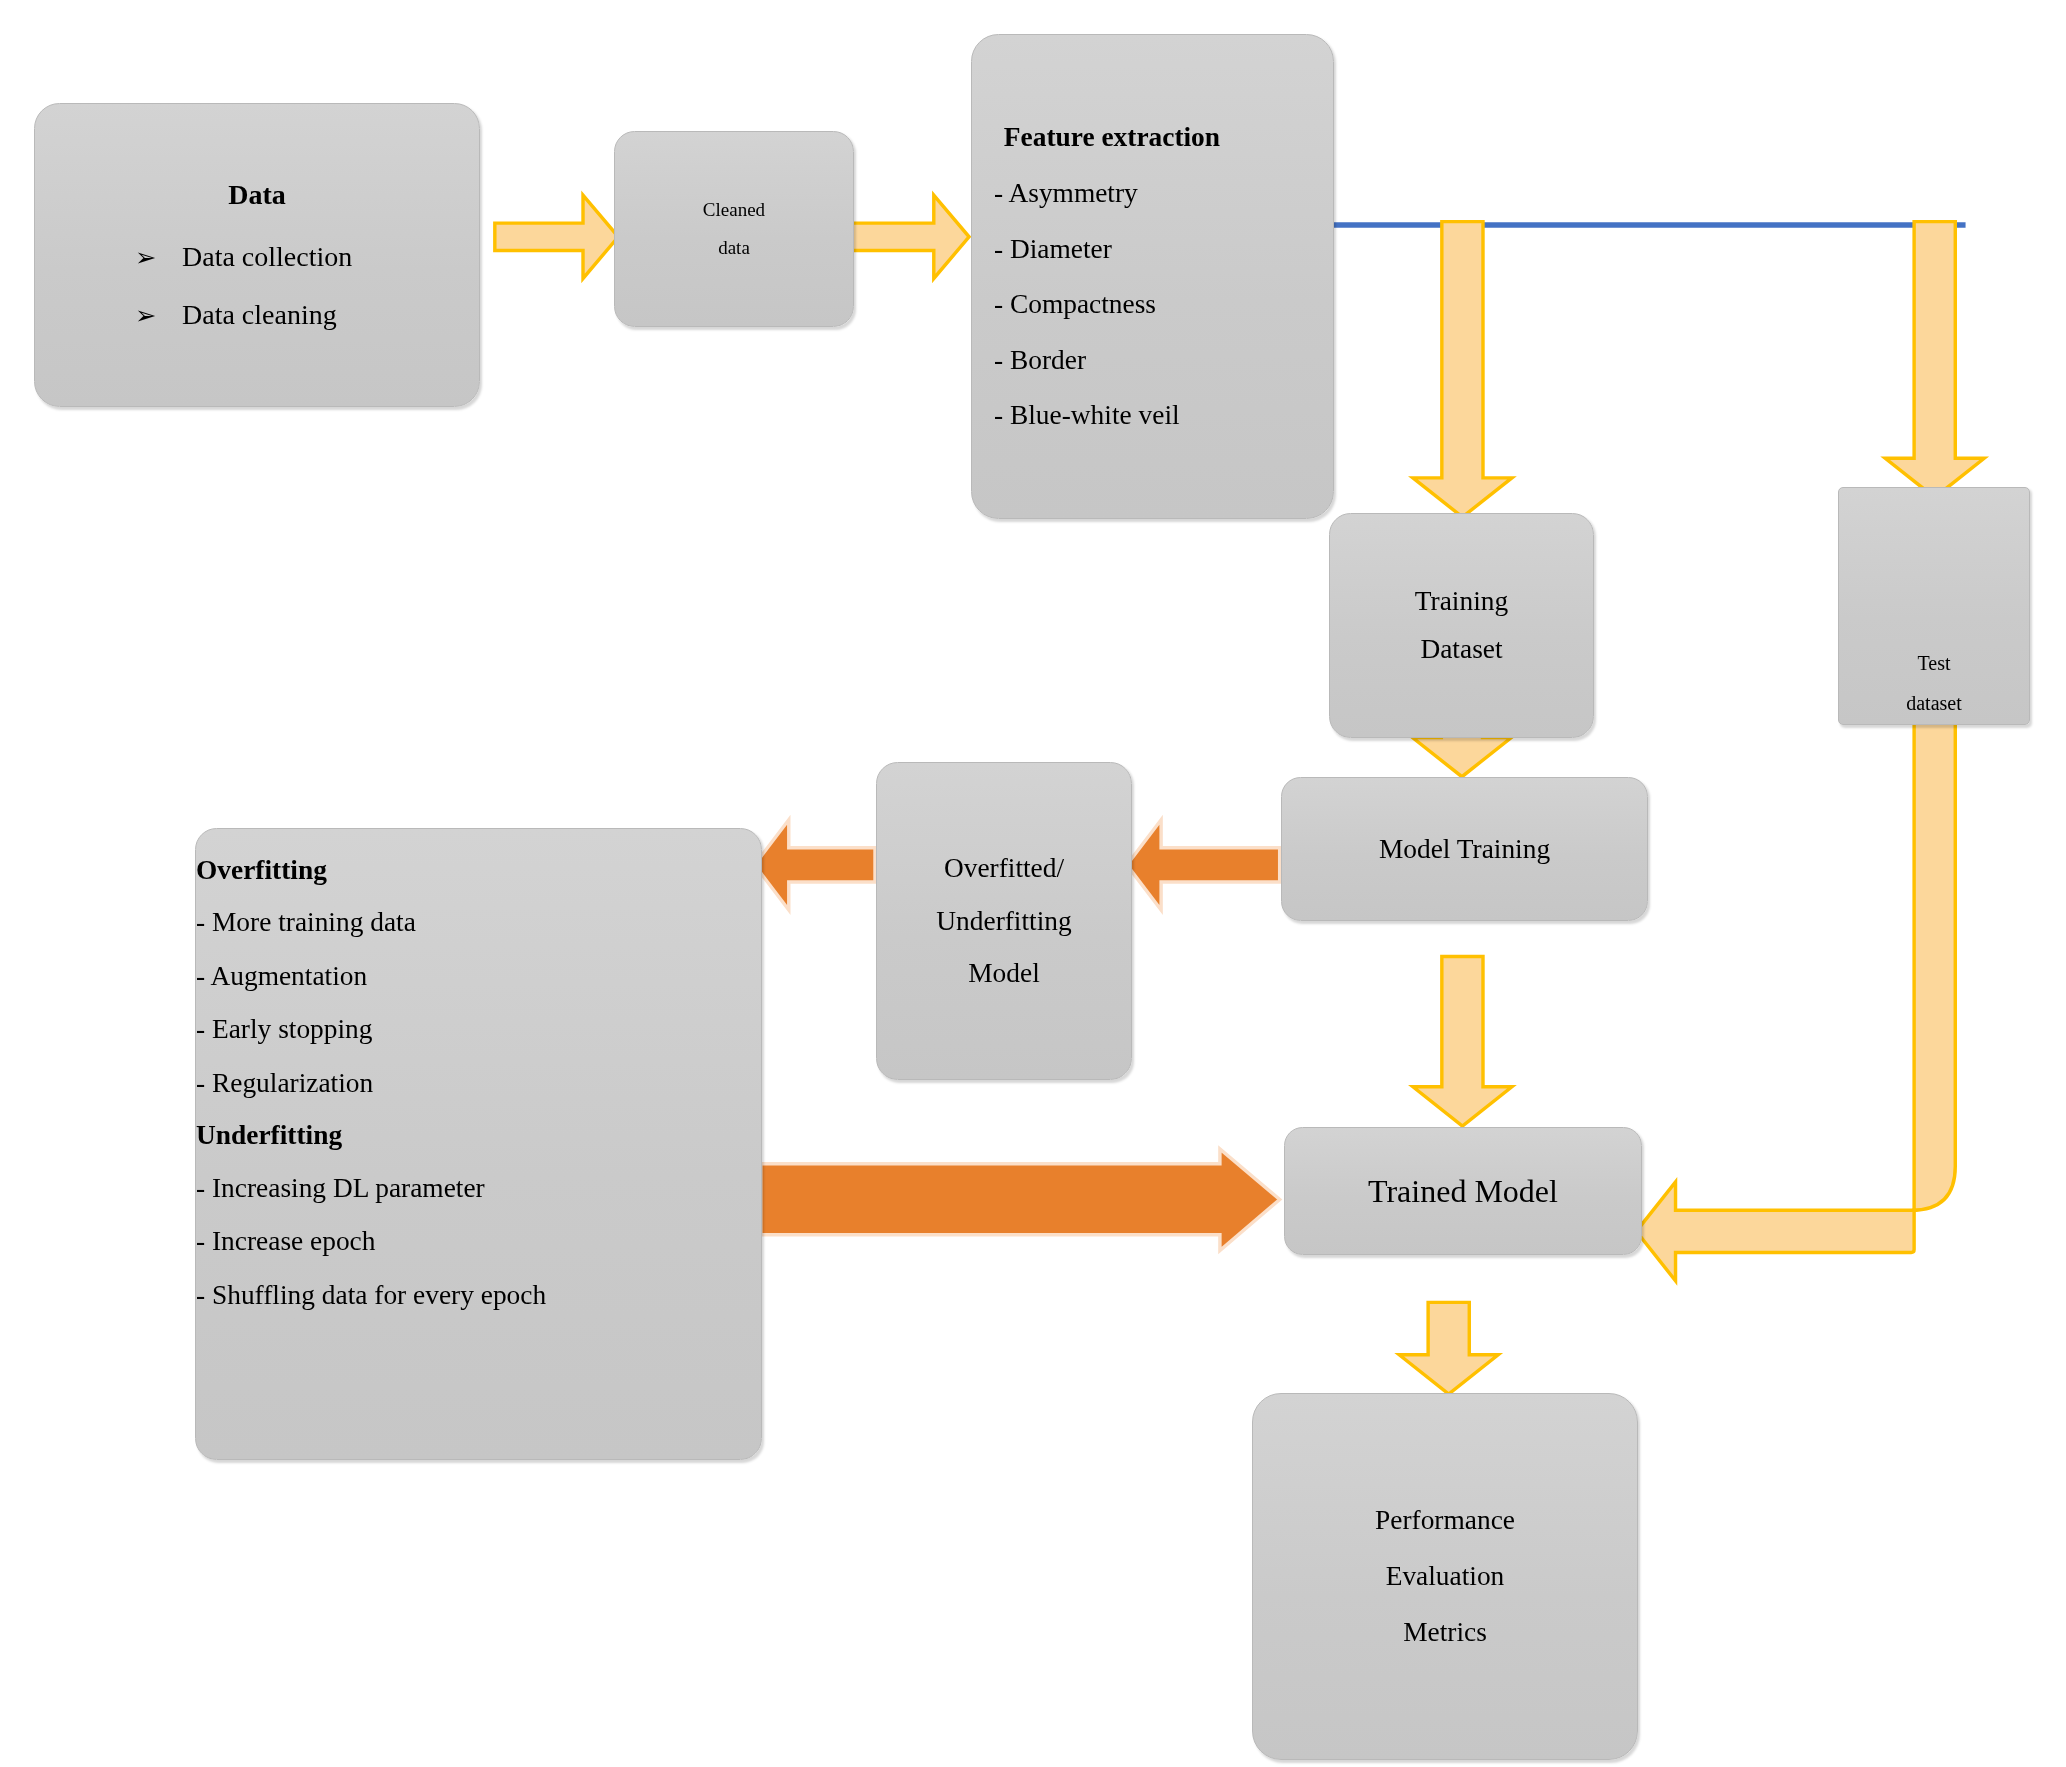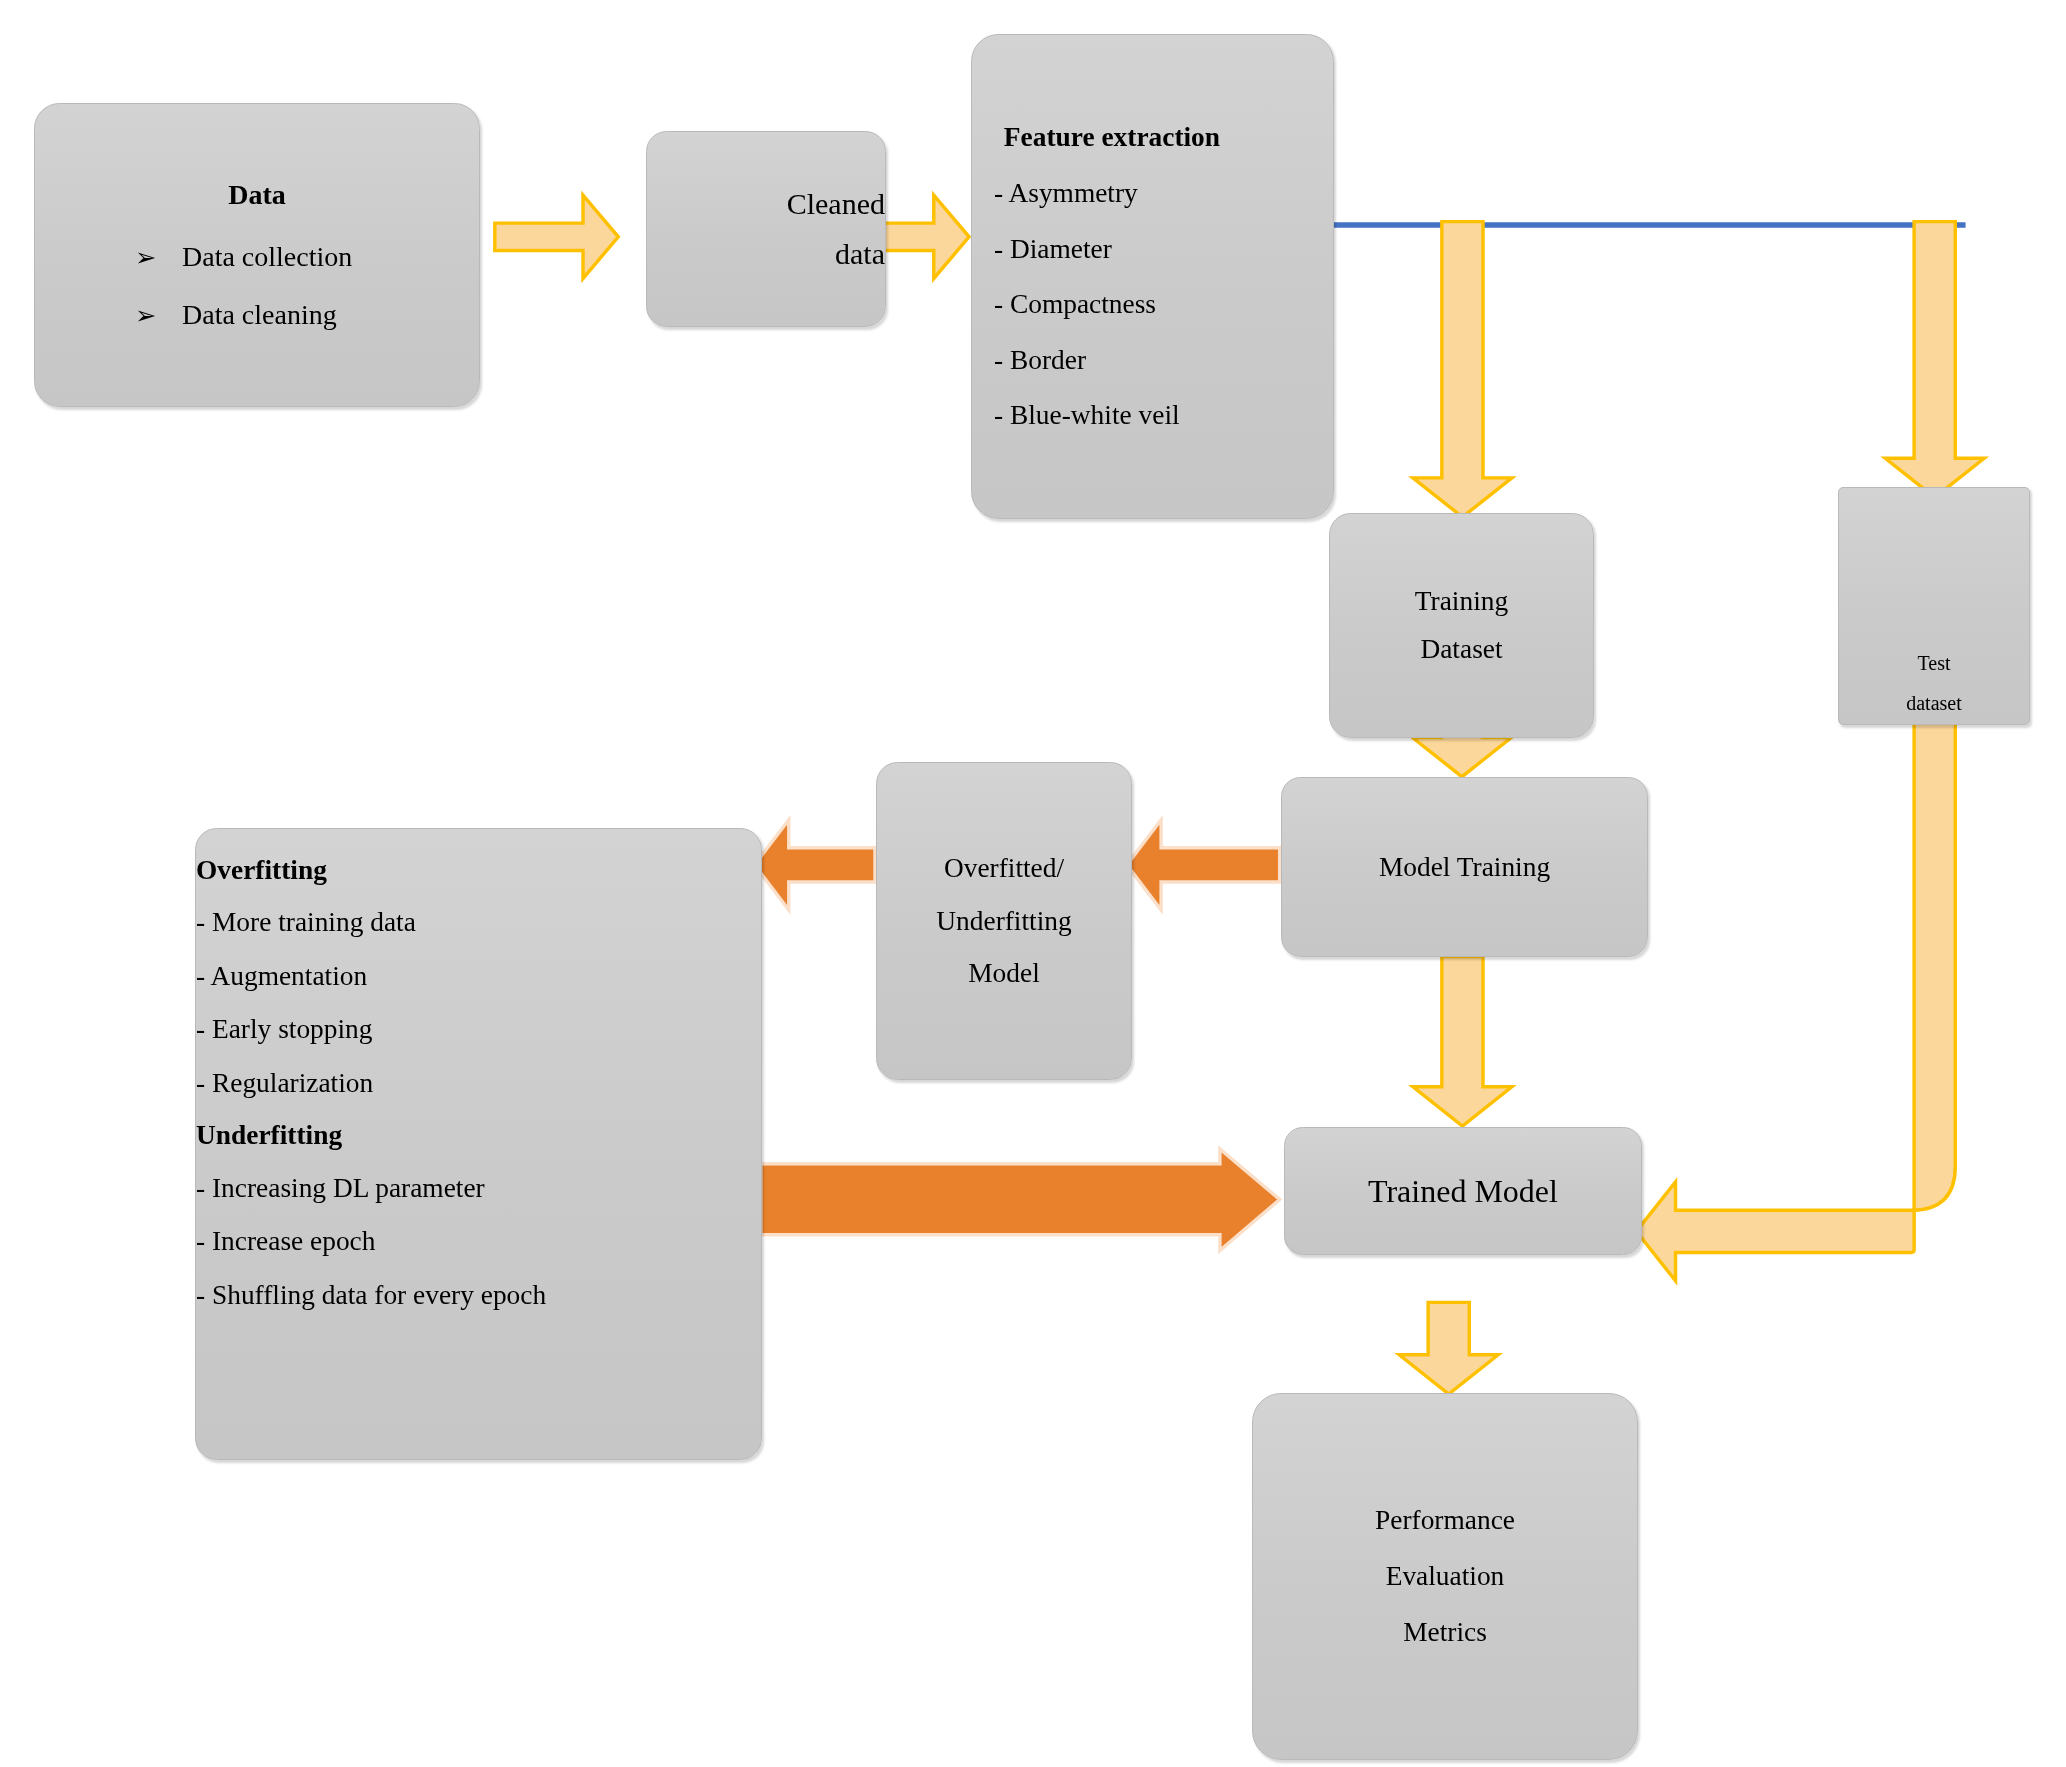--- a/index.html
+++ b/index.html
@@ -69,23 +69,22 @@
     width: 47px;
     flex: 0 0 47px;
     font-size: 25.5px;
     line-height: 1;
   }
 
   
   #node-cleaned {
     left: 614px; top: 131px; width: 240px; height: 196px;
     border-radius: 20.6px;
-    font-size: 30px;
-    text-align: right;
-    margin-left: 32px;
+    font-size: 19px;
+    text-align: center;
   }
   #node-cleaned .line { margin: 7.8px 0; }
 
   
   #node-features {
     left: 971px; top: 34px; width: 363px; height: 485px;
     border-radius: 27.4px;
     font-size: 27.4px;
     padding-left: 22px;
   }
@@ -107,21 +106,21 @@
     left: 1838px; top: 487px; width: 192px; height: 238px;
     border-radius: 5px;
     font-size: 20px;
     text-align: center;
     justify-content: flex-end;
   }
   #node-test-ds .line { margin: 8.8px 0; }
 
   
   #node-model-training {
-    left: 1281px; top: 777px; width: 367px; height: 180px;
+    left: 1281px; top: 777px; width: 367px; height: 144px;
     border-radius: 19.6px;
     font-size: 27.4px;
     text-align: center;
   }
 
   
   #node-ou-model {
     left: 876px; top: 762px; width: 256px; height: 318px;
     border-radius: 21.6px;
     font-size: 27.4px;

